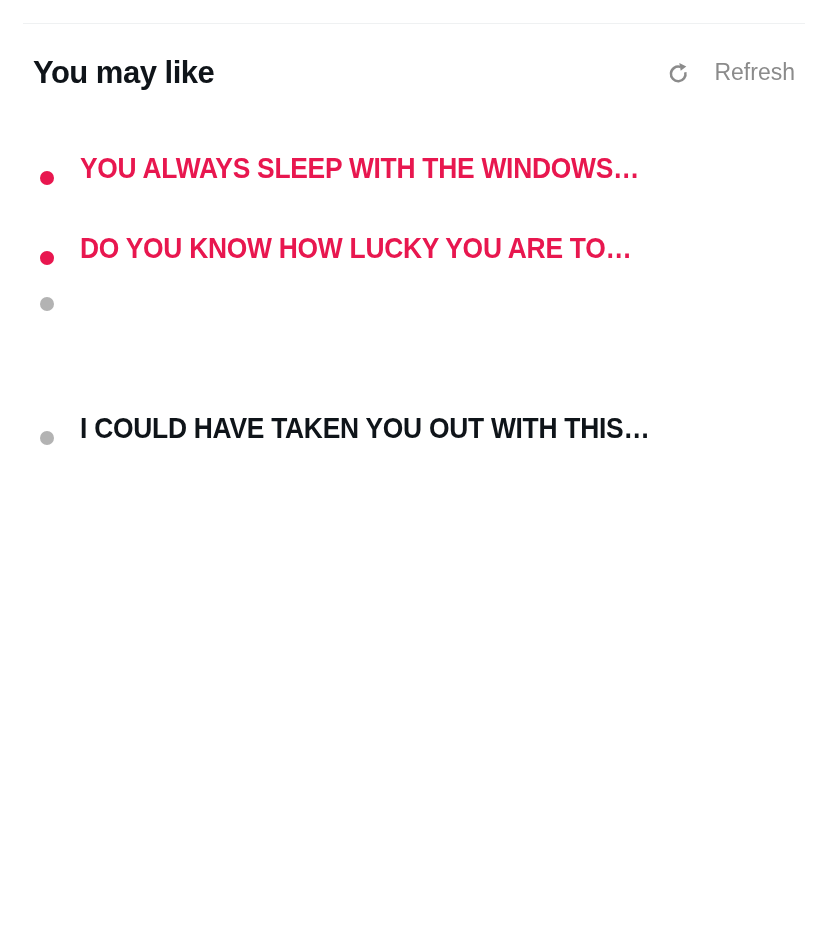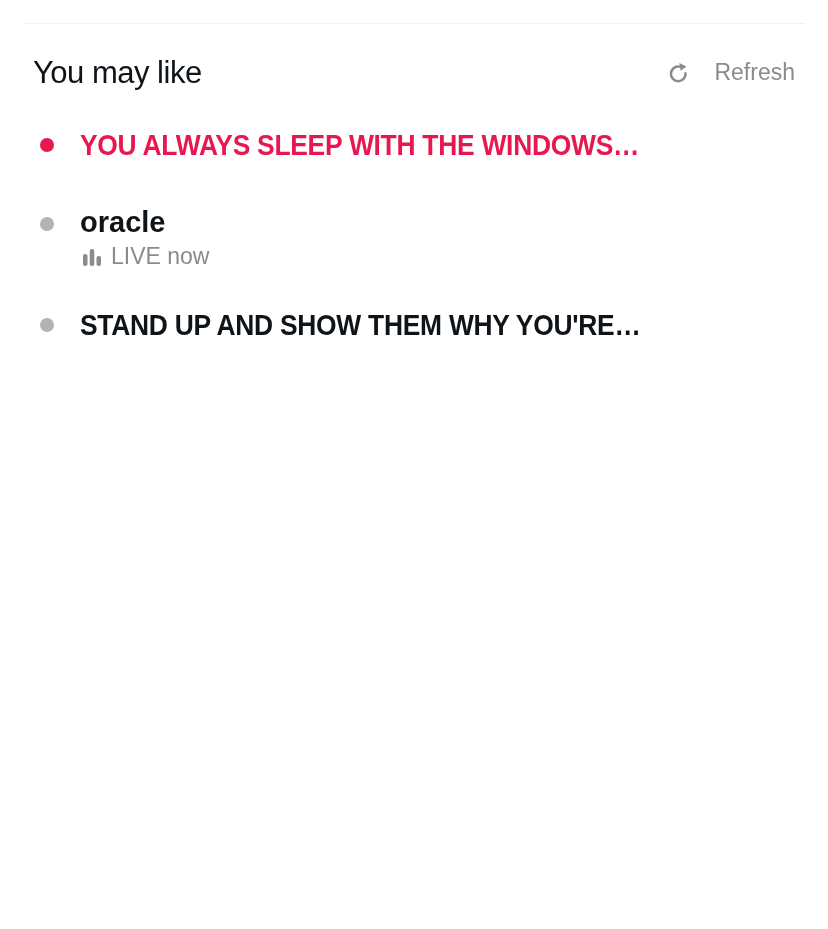--- a/index.html
+++ b/index.html
@@ -11,27 +11,27 @@
     --background:#ffffff;
   }
   *{margin:0;padding:0;box-sizing:border-box;}
   html,body{width:828px;height:929px;overflow:hidden;background:var(--background);
     font-family:"Liberation Sans","DejaVu Sans",sans-serif;color:var(--text);}
   .panel{width:828px;height:929px;}
   .divider{height:1px;background:var(--divider);margin:23px 23px 0 23px;}
 
   .header{display:flex;justify-content:space-between;align-items:center;
     padding:16px 33px 0 33px;height:81px;}
-  .section-title{font-size:31px;font-weight:400;letter-spacing:-0.5px;color:var(--text);}
+  .section-title{font-size:31px;font-weight:700;letter-spacing:-0.5px;color:var(--text);}
   .refresh-btn{display:flex;align-items:center;gap:24px;background:none;border:none;
     cursor:pointer;color:var(--muted);font-family:inherit;}
   .refresh-btn .lbl{font-size:23px;color:var(--muted);}
   .refresh-btn svg{display:block;}
 
-  .row{display:flex;align-items:center;height:80px;padding-left:40px;}
+  .row{display:flex;align-items:flex-end;height:80px;padding-left:40px;}
   .bullet{width:14px;height:14px;border-radius:50%;background:var(--bullet);
     margin-right:26px;flex:none;}
   .row.hot .bullet{background:var(--accent);}
   .caps-title{display:inline-block;transform:scaleX(.88);transform-origin:left center;
     font-size:30px;font-weight:700;letter-spacing:-0.3px;white-space:nowrap;color:var(--text);}
   .row.hot .caps-title{color:var(--accent);}
   .plain-title{font-size:29px;font-weight:600;color:var(--text);white-space:nowrap;}
 
   .row.live{height:100px;align-items:flex-start;padding-top:21px;}
   .row.live .bullet{margin-top:11px;}
@@ -58,42 +58,33 @@
       </span>
       <span class="lbl">Refresh</span>
     </button>
   </div>
 
   <div class="row hot">
     <span class="bullet"></span>
     <span class="caps-title">YOU ALWAYS SLEEP WITH THE WINDOWS…</span>
   </div>
 
+  <div class="row hot">
+    <span class="bullet"></span>
+    <span class="caps-title">DO YOU KNOW HOW LUCKY YOU ARE TO…</span>
+  </div>
 
   <div class="row live">
     <span class="bullet"></span>
-    <div class="live-col">
-      <span class="plain-title">oracle</span>
-      <span class="live-status">
-        <span>
-          <svg width="24" height="24" viewBox="0 0 24 24" fill="#8b8b8b">
-            <rect x="3" y="9" width="4.5" height="12" rx="2"></rect>
-            <rect x="9.75" y="4" width="4.5" height="17" rx="2"></rect>
-            <rect x="16.5" y="11" width="4.5" height="10" rx="2"></rect>
-          </svg>
-        </span>
-        <span class="status-lbl">LIVE now</span>
-      </span>
-    </div>
+  </div>
+
+
+  <div class="row">
+    <span class="bullet"></span>
+    <span class="caps-title">I COULD HAVE TAKEN YOU OUT WITH THIS…</span>
   </div>
 
 
 
 
 
 
-  <div class="row">
-    <span class="bullet"></span>
-    <span class="caps-title">STAND UP AND SHOW THEM WHY YOU'RE…</span>
-  </div>
-
-
 </div>
 
 </body></html>

